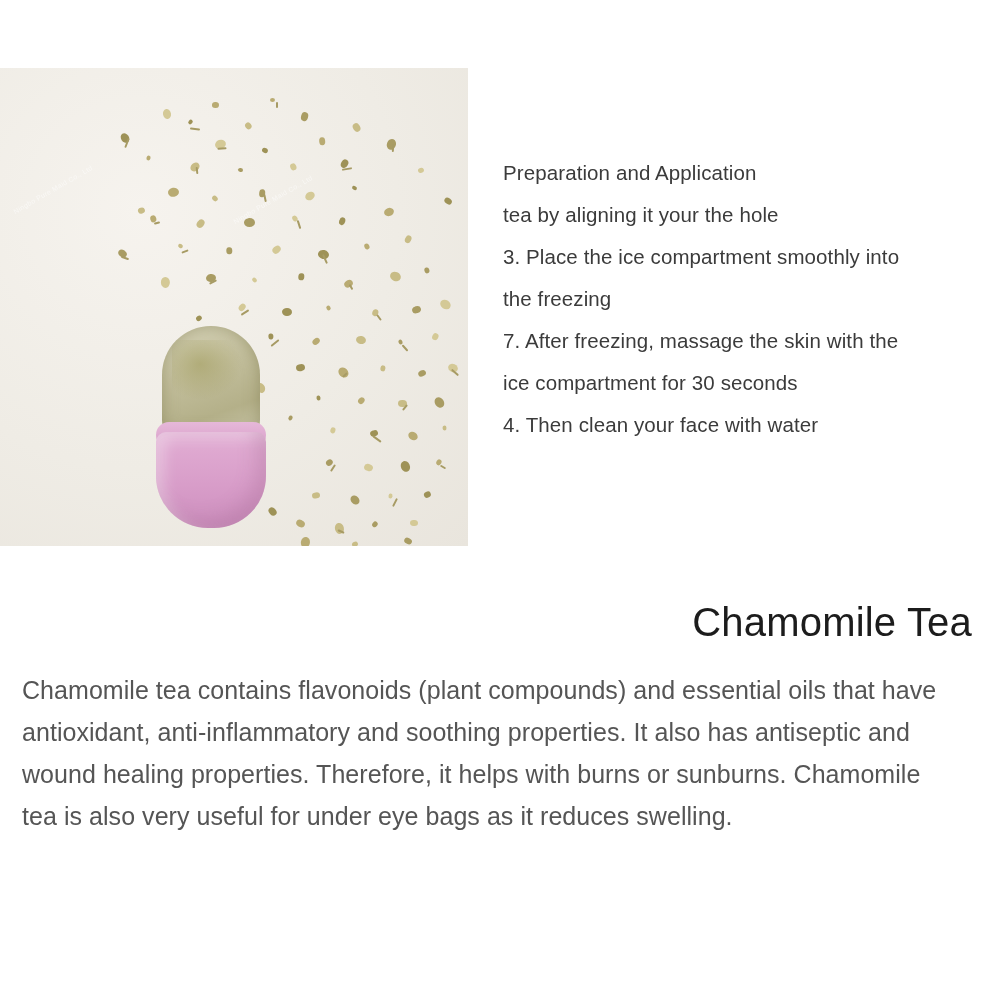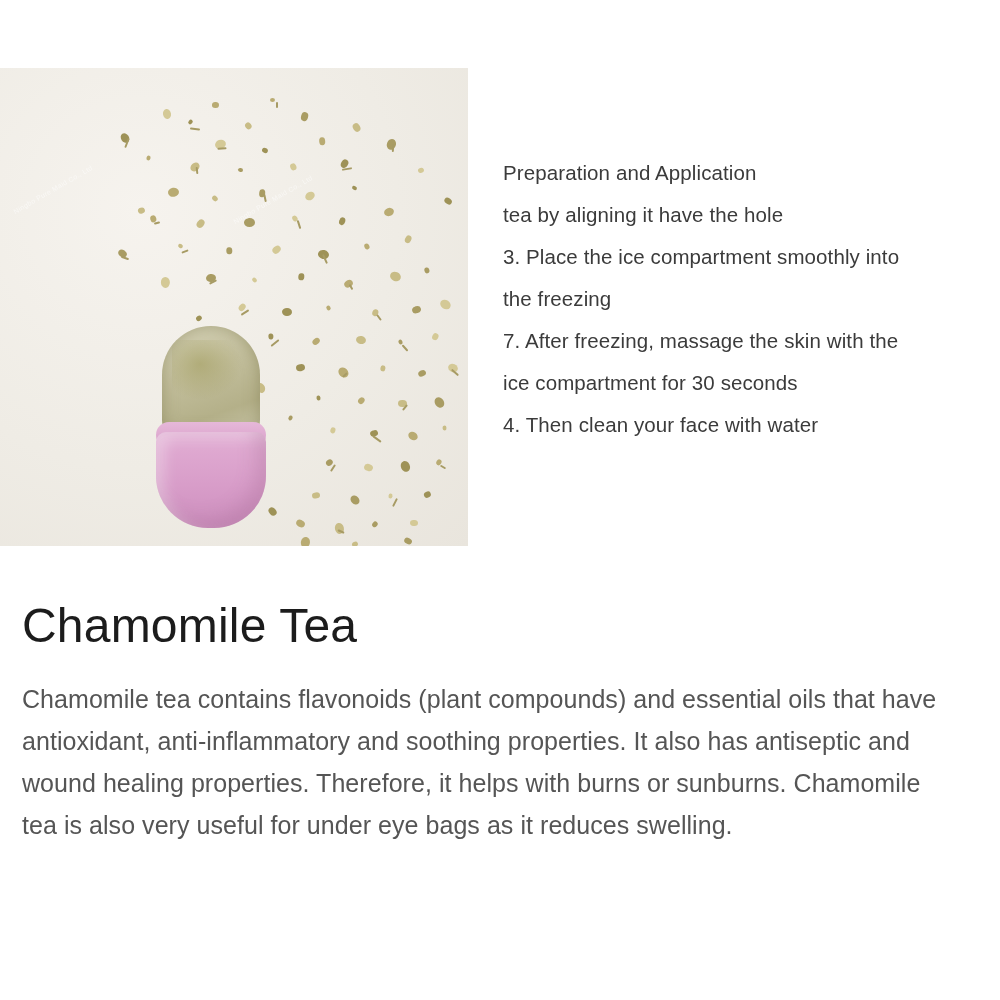--- a/index.html
+++ b/index.html
@@ -127,27 +127,28 @@
   }
 
   
   .bottom-block {
     position: absolute;
     left: 22px;
     top: 600px;
     width: 950px;
   }
   .heading {
-    font-size: 48px;
+    font-size: 40px;
     font-weight: 400;
     color: #1c1c1c;
     letter-spacing: .2px;
     margin: 0 0 22px 0;
     line-height: 1.1;
     font-family: "Liberation Sans", sans-serif;
+    text-align: right;
   }
   .body-copy {
     font-size: 25px;
     line-height: 42px;
     color: #555555;
     font-family: "Liberation Sans", sans-serif;
     font-weight: 400;
     letter-spacing: .05px;
     max-width: 930px;
   }
@@ -292,21 +293,21 @@
       </div>
 
       <div class="photo-watermark" style="left:8px; top:118px;">Ningbo Pure Maid Co., Ltd</div>
       <div class="photo-watermark" style="left:228px; top:128px;">Ningbo Pure Maid Co., Ltd</div>
 
       <div class="photo-watermark" style="left:318px; top:500px;">Ningbo Pure Maid Co., Ltd</div>
     </div>
 
     <div class="instructions">
       <div class="line">Preparation and Application</div>
-      <div class="line">tea by aligning it have the hole</div>
+      <div class="line">tea by aligning it your the hole</div>
       <div class="line">3. Place the ice compartment smoothly into</div>
       <div class="line">the freezing</div>
       <div class="line">7. After freezing, massage the skin with the</div>
       <div class="line">ice compartment for 30 seconds</div>
       <div class="line">4. Then clean your face with water</div>
     </div>
   </div>
 
   <div class="bottom-block">
     <h1 class="heading">Chamomile Tea</h1>

